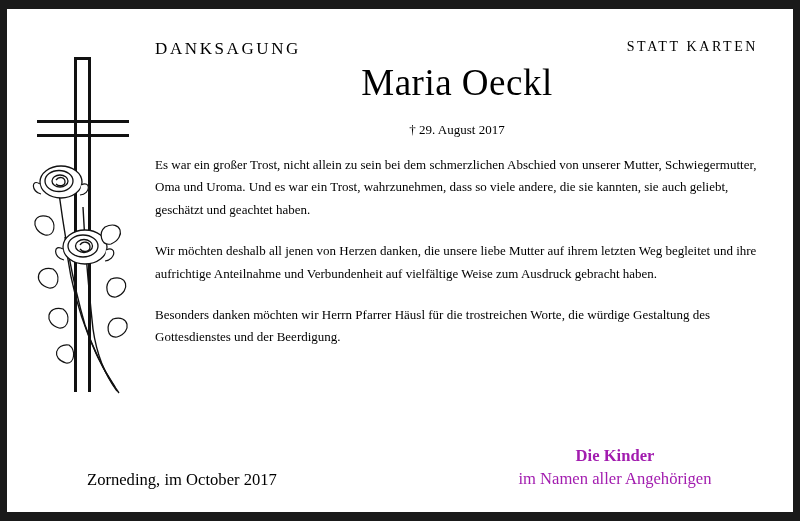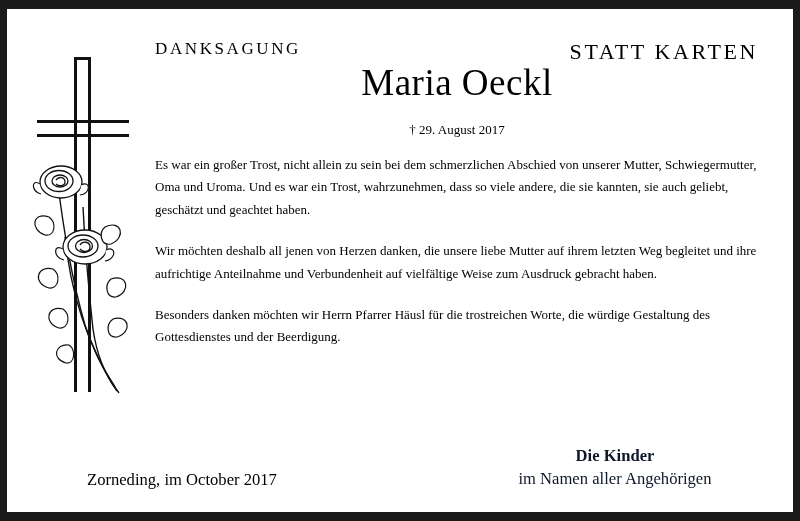--- a/index.html
+++ b/index.html
@@ -47,21 +47,21 @@
     font-family: "Liberation Serif", serif;
     font-size: 17px;
     letter-spacing: 2.6px;
     color: #000;
   }
   .kicker-right {
     position: absolute;
     right: 35px;
     top: 0;
     font-family: "Liberation Serif", serif;
-    font-size: 22px;
+    font-size: 14px;
     letter-spacing: 2.6px;
     color: #000;
   }
 
   
   .name {
     position: absolute;
     top: 52px;
     left: 150px;
     width: 600px;
@@ -111,21 +111,21 @@
     color: #000;
   }
   .footer-right {
     position: absolute;
     right: 28px;
     bottom: 22px;
     text-align: center;
     font-family: "Liberation Serif", serif;
     font-size: 16.6px;
     line-height: 23px;
-    color: #0f172a;
+    color: #a21caf;
     width: 300px;
   }
   .footer-right .bold {
     font-weight: bold;
     display: block;
   }
   .footer-right .sub {
     display: block;
   }
 

